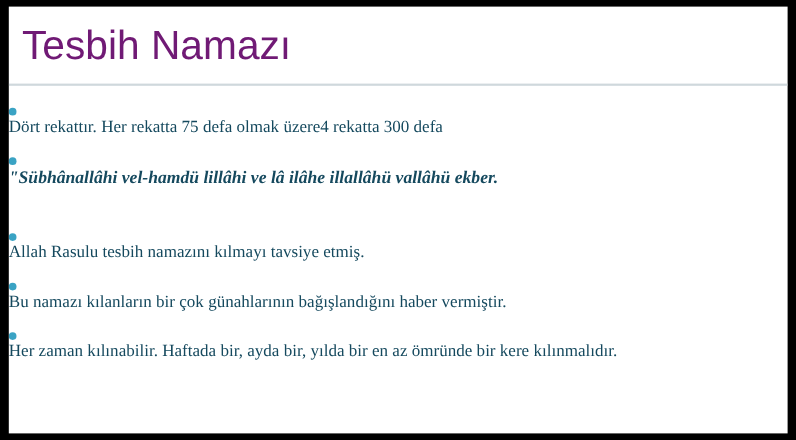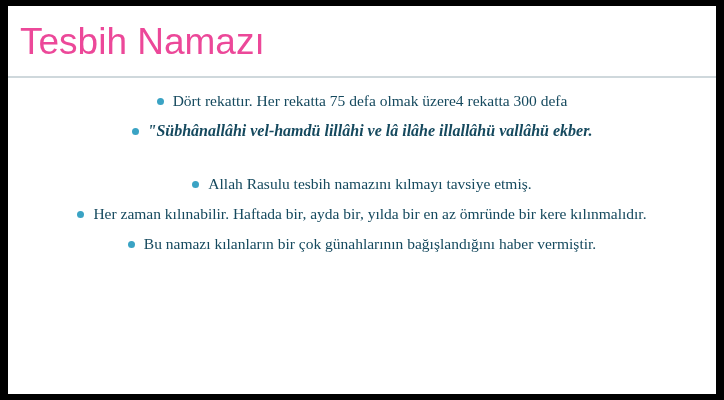--- a/index.html
+++ b/index.html
@@ -23,21 +23,21 @@
     box-sizing: border-box;
     overflow: hidden;
   }
   .slide-title {
     position: absolute;
     left: 12px;
     top: 14px;
     font-family: "Liberation Sans", sans-serif;
     font-size: 37px;
     font-weight: 400;
-    color: #ec4899;
+    color: #701a75;
     letter-spacing: 0px;
     line-height: 44px;
     white-space: nowrap;
   }
   .title-rule {
     position: absolute;
     left: 0px;
     top: 70px;
     width: 708px;
     height: 2px;
@@ -47,20 +47,21 @@
     position: absolute;
     left: 0px;
     top: 78px;
     width: 708px;
   }
   .bullet-row {
     display: flex;
     align-items: flex-start;
     justify-content: center;
     margin: 0 auto;
+    flex-direction: column;
   }
   .bullet-dot {
     flex: 0 0 auto;
     width: 7px;
     height: 7px;
     border-radius: 50%;
     background: #3aa3c4;
     margin-top: 8px;
     margin-right: 9px;
   }
@@ -115,24 +116,24 @@
       <span class="bullet-text">
         <span>"Sübhânallâhi vel-hamdü lillâhi ve lâ ilâhe illallâhü vallâhü ekber.</span>
       </span>
     </div>
 
     <div class="bullet-row r3">
       <span class="bullet-dot"></span>
       <span class="bullet-text">Allah Rasulu tesbih namazını kılmayı tavsiye etmiş.</span>
     </div>
 
+    <div class="bullet-row r4">
+      <span class="bullet-dot"></span>
+      <span class="bullet-text">Bu namazı kılanların bir çok günahlarının bağışlandığını haber vermiştir.</span>
+    </div>
+
     <div class="bullet-row r5">
       <span class="bullet-dot"></span>
       <span class="bullet-text">Her zaman kılınabilir. Haftada bir, ayda bir, yılda bir en az ömründe bir kere kılınmalıdır.</span>
-    </div>
-
-    <div class="bullet-row r4">
-      <span class="bullet-dot"></span>
-      <span class="bullet-text">Bu namazı kılanların bir çok günahlarının bağışlandığını haber vermiştir.</span>
     </div>
 
   </div>
 </div>
 
 </body></html>

